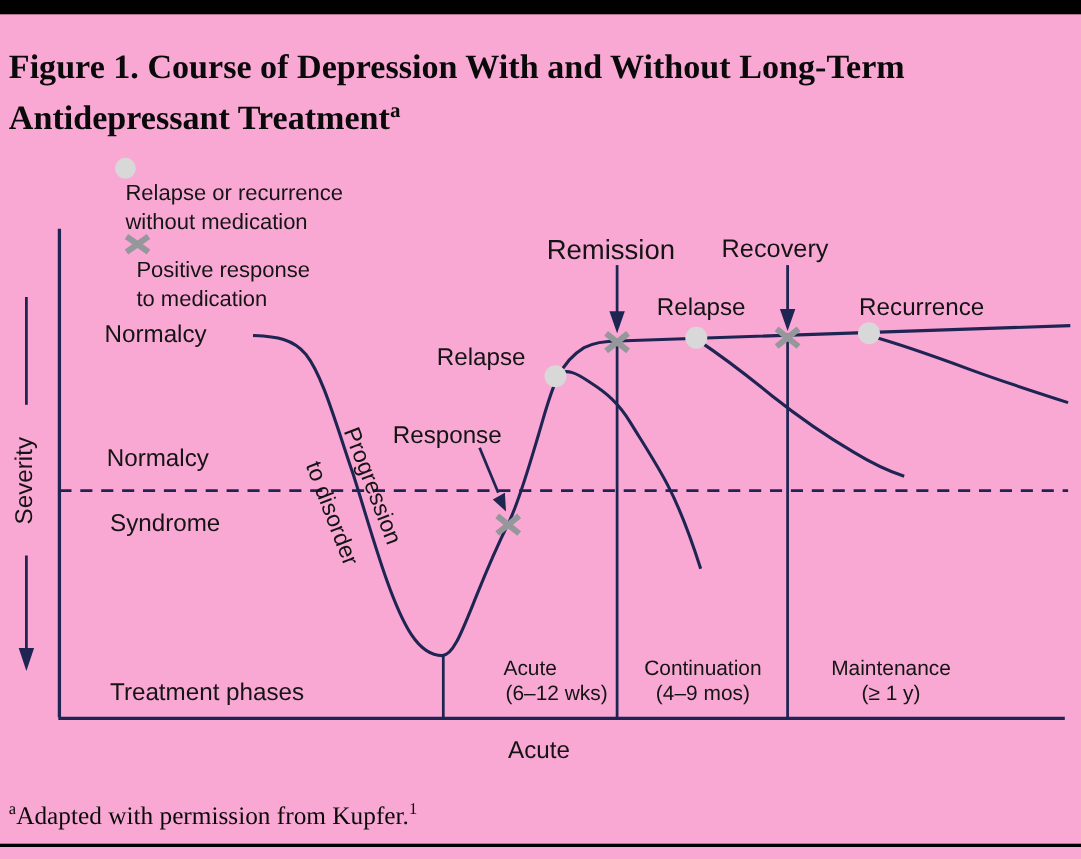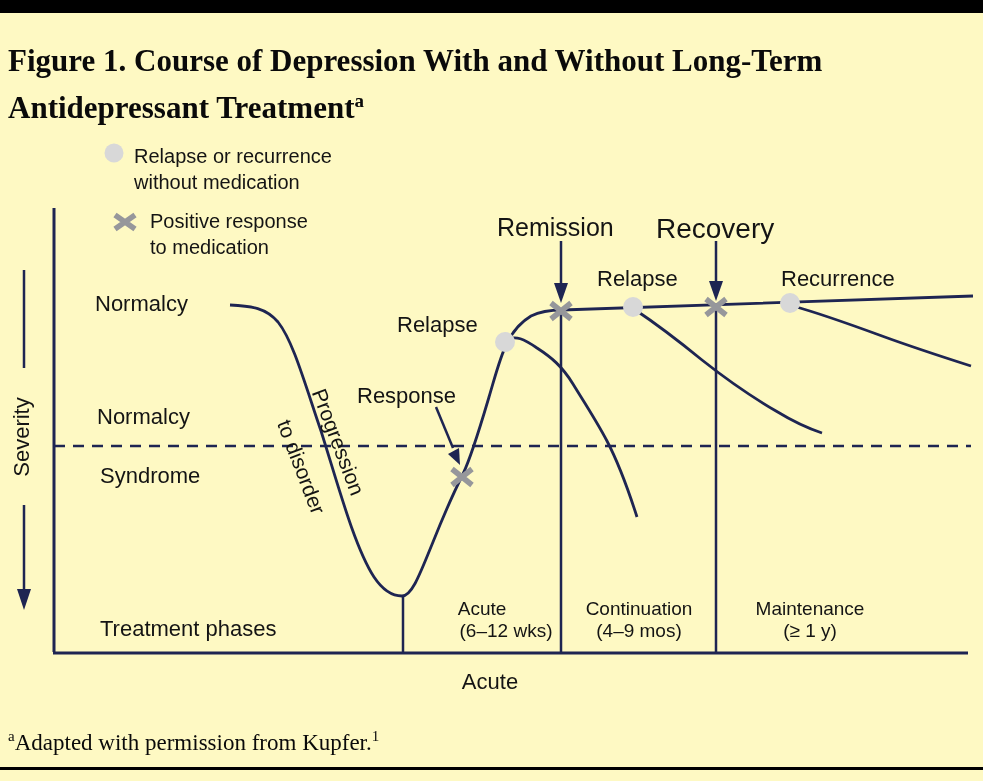--- a/index.html
+++ b/index.html
@@ -1,32 +1,32 @@
 <!DOCTYPE html>
 <html><head>
 <meta charset="utf-8">
 <style>
   html,body{margin:0;padding:0;background:#fff;}
-  .page{position:relative;width:983px;height:781px;background:#fef9c3;overflow:hidden;
+  .page{position:relative;width:983px;height:781px;background:#f9a8d4;overflow:hidden;
         font-family:"Liberation Sans",sans-serif;}
   .top-bar{position:absolute;left:0;top:0;width:983px;height:13px;background:#000;}
   .bottom-rule{position:absolute;left:0;top:767px;width:983px;height:3px;background:#000;}
   .title{position:absolute;left:8px;top:20px;width:965px;
          font-family:"Liberation Serif",serif;font-weight:bold;font-size:31px;
          line-height:40px;color:#0a0a0a;}
   .title sup{font-size:19px;}
   .footnote{position:absolute;left:8px;top:728px;font-family:"Liberation Serif",serif;
             font-size:23px;color:#0a0a0a;}
   .footnote sup{font-size:15px;}
   .lbl{position:absolute;color:#141414;white-space:nowrap;font-size:22px;}
   .lbl.small{font-size:19px;}
   .lbl.center{transform:translateX(-50%);text-align:center;}
   .lbl.rot{transform:translate(-50%,-50%) rotate(69deg);font-size:21px;}
   .lbl.yaxis{transform:translate(-50%,-50%) rotate(-90deg);}
-  .legend-item{position:absolute;display:flex;align-items:flex-start;}
+  .legend-item{position:absolute;display:flex;align-items:flex-start;flex-direction:column;}
   .legend-text{font-size:20px;line-height:26px;color:#141414;}
   svg{position:absolute;left:0;top:0;}
 </style>
 </head>
 <body>
 
 <div class="page">
 
   <div class="top-bar"></div>
 
@@ -110,21 +110,21 @@
   <div class="lbl" style="left:95px;top:291px;">Normalcy</div>
   <div class="lbl" style="left:97px;top:404px;">Normalcy</div>
   <div class="lbl" style="left:100px;top:463px;">Syndrome</div>
   <div class="lbl" style="left:100px;top:616px;">Treatment phases</div>
 
   <div class="lbl rot" style="left:338px;top:442px;">Progression</div>
   <div class="lbl rot" style="left:301px;top:467px;">to disorder</div>
   <div class="lbl" style="left:357px;top:383px;">Response</div>
   <div class="lbl" style="left:397px;top:312px;">Relapse</div>
   <div class="lbl" style="left:497px;top:213px;font-size:25px;">Remission</div>
-  <div class="lbl" style="left:656px;top:213px;font-size:28px;">Recovery</div>
+  <div class="lbl" style="left:656px;top:213px;font-size:23px;">Recovery</div>
   <div class="lbl" style="left:597px;top:266px;">Relapse</div>
   <div class="lbl" style="left:781px;top:266px;">Recurrence</div>
 
   <div class="lbl small center" style="left:482px;top:598px;">Acute</div>
   <div class="lbl small center" style="left:506px;top:620px;">(6–12 wks)</div>
   <div class="lbl small center" style="left:639px;top:598px;">Continuation</div>
   <div class="lbl small center" style="left:639px;top:620px;">(4–9 mos)</div>
   <div class="lbl small center" style="left:810px;top:598px;">Maintenance</div>
   <div class="lbl small center" style="left:810px;top:620px;">(≥ 1 y)</div>
 

